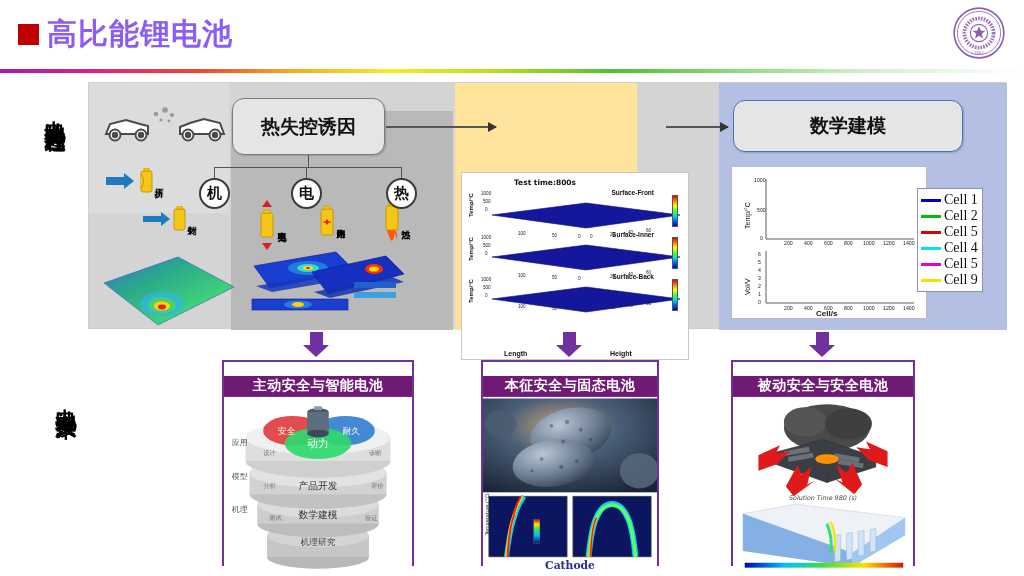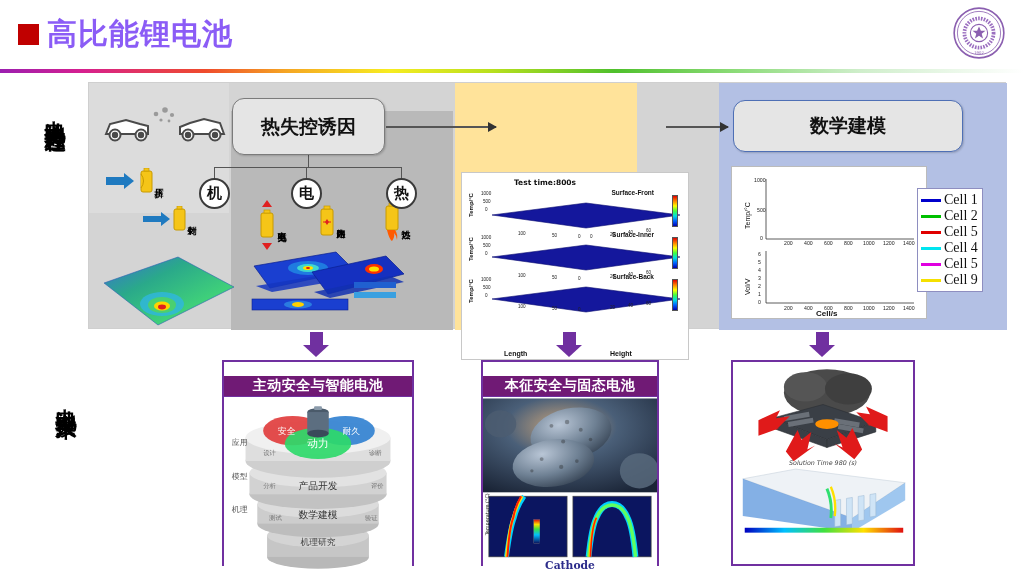--- a/index.html
+++ b/index.html
@@ -513,20 +513,23 @@
         <path d="M108 162 q3 -30 8 -40 q6 -13 16 -13 q10 0 16 13 q5 10 8 40" stroke="#60ff60" stroke-width="3.4" fill="none"></path>
         <path d="M109 162 q2 -30 7 -40" stroke="#ffc000" stroke-width="2.4" fill="none"></path>
         <path d="M110 162 q1 -30 6 -40" stroke="#ff2000" stroke-width="1.6" fill="none"></path>
         <text x="6" y="140" font-size="5" fill="#111" transform="rotate(-90 6 140)" font-family="DejaVu Sans">Temperature (°C)</text>
         <text x="89" y="174" font-size="11" fill="#2b2b8a" text-anchor="middle" font-weight="bold" font-family="DejaVu Serif">Cathode</text>
       </svg>
     </div>
   </div>
 
   <div class="card" id="card3">
+    <div class="card-hdr">
+      <span class="cn">被动安全与安全电池</span>
+    </div>
     <div class="card-body">
       <svg viewBox="0 0 184 176" style="width:100%;height:100%;">
 
         <ellipse cx="96" cy="30" rx="44" ry="24" fill="#4a4a4a"></ellipse>
         <ellipse cx="74" cy="24" rx="22" ry="15" fill="#555"></ellipse>
         <ellipse cx="118" cy="26" rx="24" ry="16" fill="#3f3f3f"></ellipse>
         <g fill="#3a3f46" stroke="#2a2e34" stroke-width=".6">
           <polygon points="40,56 92,42 146,60 96,78"></polygon>
           <polygon points="40,56 40,66 96,86 96,78"></polygon>
           <polygon points="96,78 96,86 146,70 146,60"></polygon>

